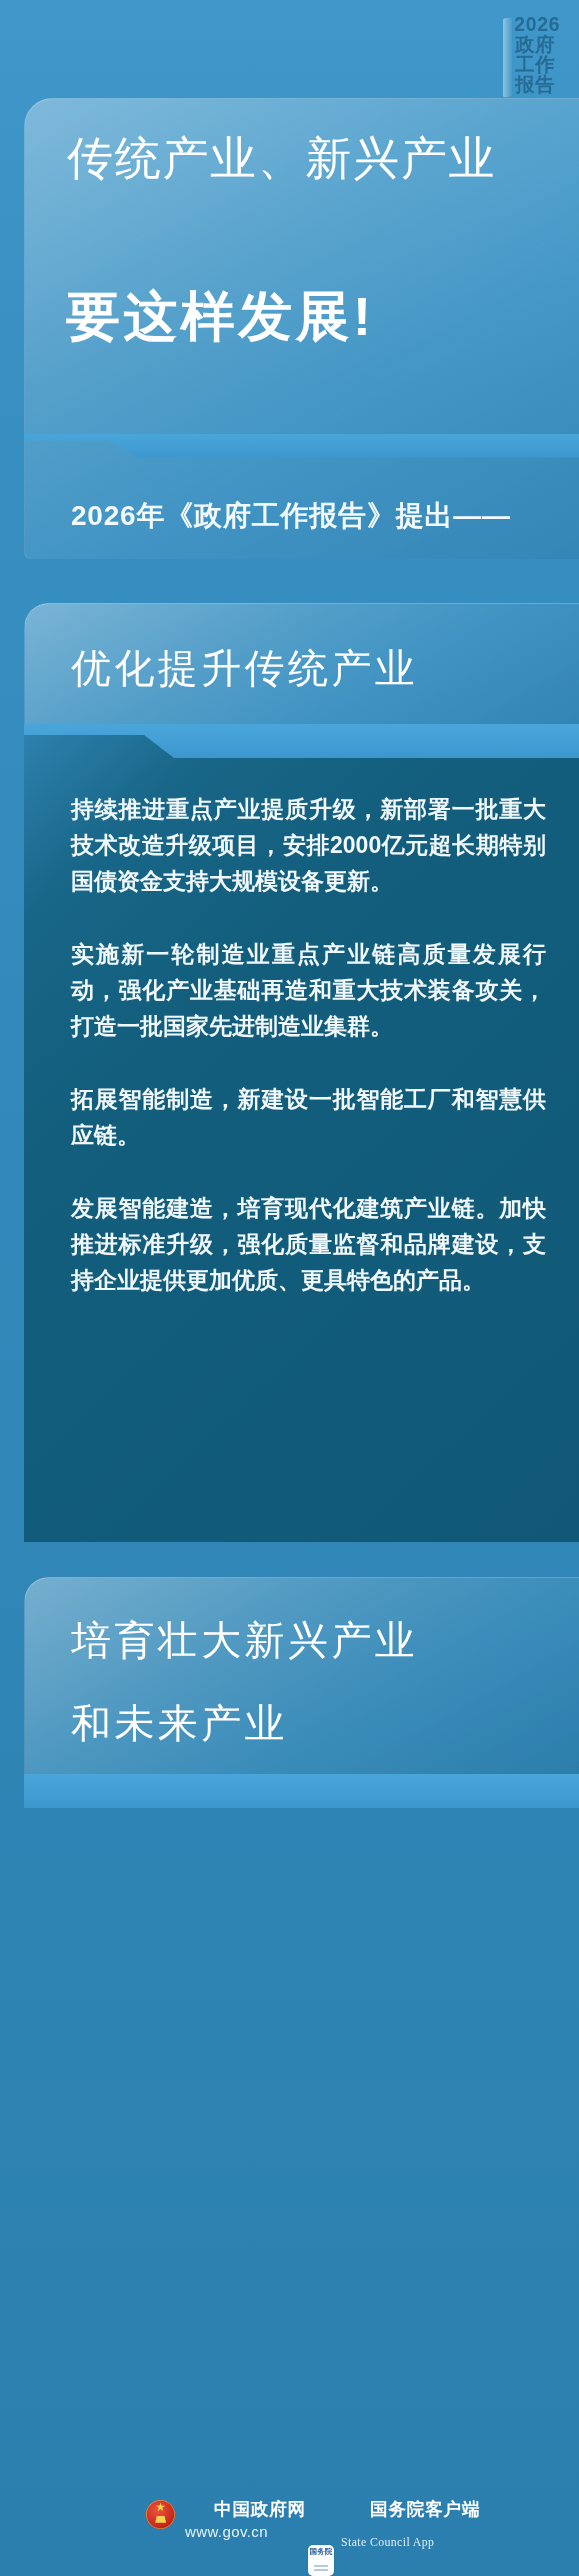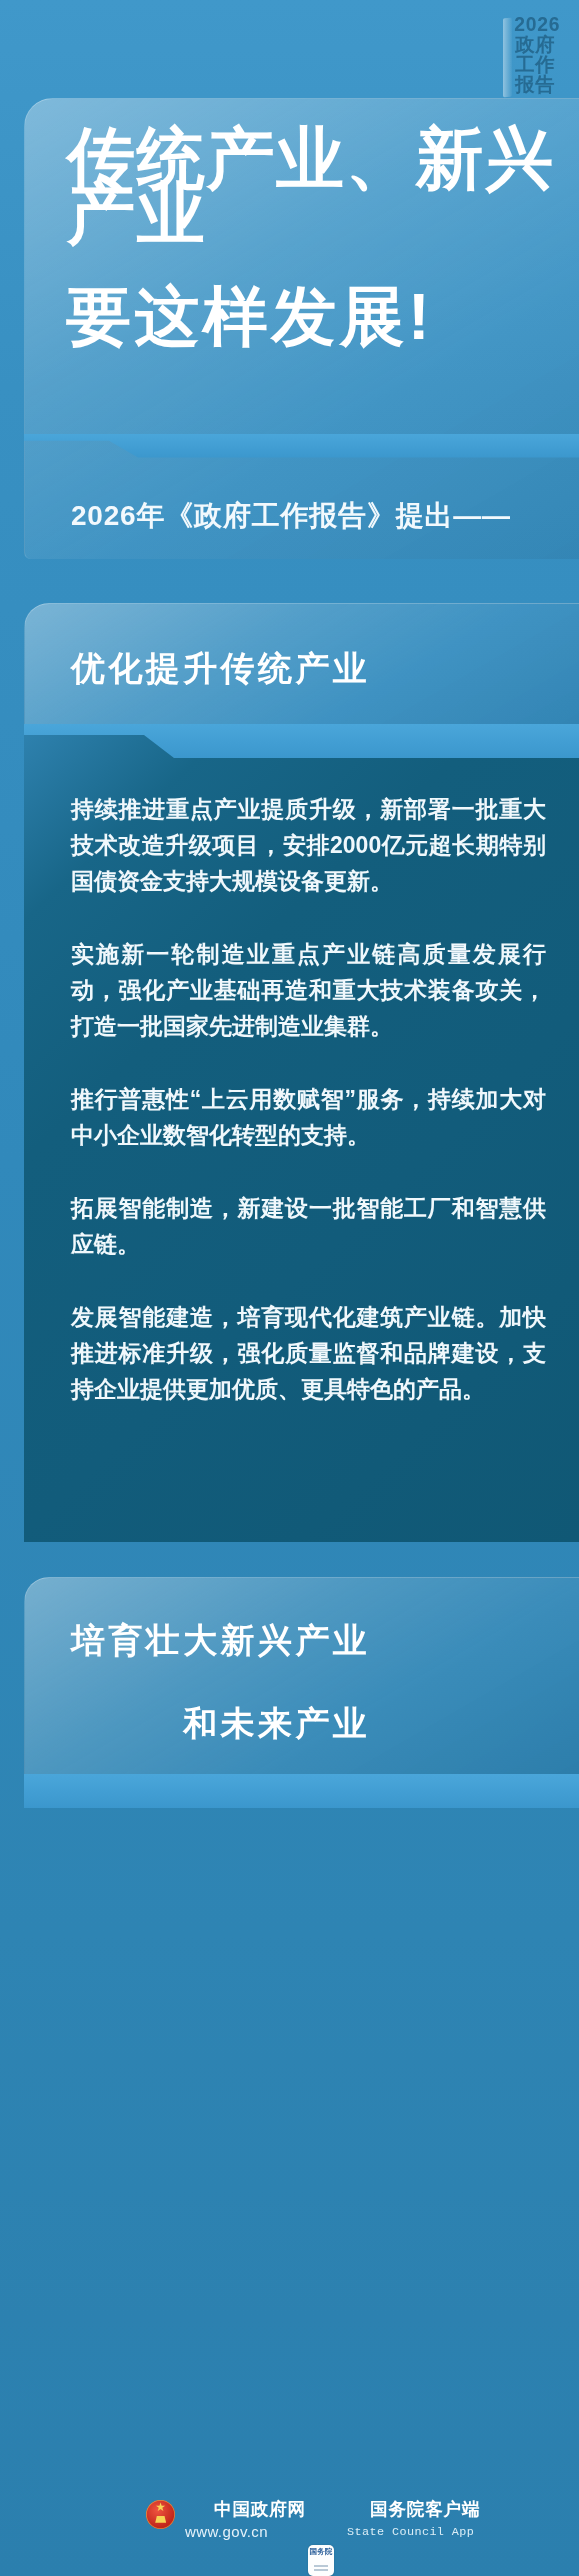--- a/index.html
+++ b/index.html
@@ -57,31 +57,31 @@
   }
   .panel-1{top:735px;height:807px;padding:56px 34px 12px 47px;}
   .panel-2{top:1785px;height:655px;padding:48px 34px 0 47px;}
   .panel p{
     margin:0 0 37px 0;
     color:#f0f8fc;font-size:23px;line-height:36px;font-weight:700;
     text-align:justify;
   }
 
   
-  .hero-line{color:#ffffff;font-weight:700;font-size:68px;line-height:55px;letter-spacing:1.7px;}
+  .hero-line{color:#ffffff;font-weight:400;font-size:46px;line-height:55px;letter-spacing:1.7px;}
   .hero-line-1{left:67px;top:131px;}
   .hero-line-2{left:67px;top:205px;}
   .hero-emphasis{
     left:66px;top:271px;
-    color:#ffffff;font-weight:900;font-size:65px;line-height:91px;letter-spacing:3.4px;
+    color:#ffffff;font-weight:900;font-size:54px;line-height:91px;letter-spacing:3.4px;
   }
   .hero-subtitle{left:71px;top:497px;color:#f2f9fd;font-size:28px;font-weight:600;letter-spacing:0.8px;}
 
   
-  .sec-heading{color:#ffffff;font-weight:700;font-size:34px;line-height:83px;letter-spacing:3.4px;text-align:right;}
+  .sec-heading{color:#ffffff;font-weight:400;font-size:40px;line-height:83px;letter-spacing:3.4px;}
   .sec-heading-1{left:71px;top:627px;}
   .sec-heading-2{left:71px;top:1599px;}
 
   
   .emblem{
     left:146px;top:2500px;width:29px;height:29px;border-radius:50%;
     background:radial-gradient(circle at 40% 35%,#ef5440,#c3271b 65%,#a81f15);
     box-shadow:inset 0 0 0 0.8px rgba(247,211,84,0.55);
   }
   .emblem-star{position:absolute;left:0;right:0;top:0.8px;text-align:center;color:#f7d354;font-size:11.8px;line-height:13.4px;}
@@ -89,21 +89,21 @@
   .gov-text{left:185px;top:2500px;}
   .brand-name{color:#ffffff;font-size:17.6px;font-weight:800;letter-spacing:0.8px;line-height:19.3px;margin-left:29px;}
   .brand-sub{color:#e6f2fa;font-size:15px;margin-top:3.4px;letter-spacing:0.4px;}
   .app-icon{
     left:308px;top:2500px;width:26px;height:31px;border-radius:5px;
     background:#fdfefe;box-shadow:0 0.8px 1.7px rgba(0,0,0,0.18);margin-top:45px;
   }
   .app-icon-text{position:absolute;left:0;right:0;top:3.4px;text-align:center;color:#31639c;font-size:7.6px;font-weight:800;line-height:8.4px;}
   .app-icon-line{position:absolute;left:5.9px;width:14.3px;height:1.7px;background:#b9c9d6;}
   .app-text{left:341px;top:2500px;}
-  .brand-sub-serif{color:#dceef7;font-size:11.8px;margin-top:6px;font-family:Liberation Mono, monospace;letter-spacing:0.4px;text-align:center;}
+  .brand-sub-serif{color:#dceef7;font-size:11.8px;margin-top:16px;font-family:Liberation Serif, serif;letter-spacing:0.4px;}
 </style>
 </head>
 <body>
 
 <div class="poster">
 
   <div class="abs badge">
     <div class="badge-spine"></div>
     <div class="badge-text">
       <div>2026</div>
@@ -122,21 +122,20 @@
 
   <div class="abs glass sec-header-1"></div>
   <div class="abs sec-heading sec-heading-1">
     <div>优化提升传统产业</div>
     <div></div>
   </div>
   <div class="abs stripe stripe-1"></div>
   <div class="abs panel panel-1">
     <p>持续推进重点产业提质升级，新部署一批重大技术改造升级项目，安排2000亿元超长期特别国债资金支持大规模设备更新。</p>
     <p>实施新一轮制造业重点产业链高质量发展行动，强化产业基础再造和重大技术装备攻关，打造一批国家先进制造业集群。</p>
-    <p>推行普惠性“上云用数赋智”服务，持续加大对中小企业数智化转型的支持。</p>
     <p>拓展智能制造，新建设一批智能工厂和智慧供应链。</p>
     <p>发展智能建造，培育现代化建筑产业链。加快推进标准升级，强化质量监督和品牌建设，支持企业提供更加优质、更具特色的产品。</p>
   </div>
 
   <div class="abs glass sec-header-2"></div>
   <div class="abs sec-heading sec-heading-2">
     <div>培育壮大新兴产业</div>
     <div>和未来产业</div>
   </div>
   <div class="abs stripe stripe-2"></div>

